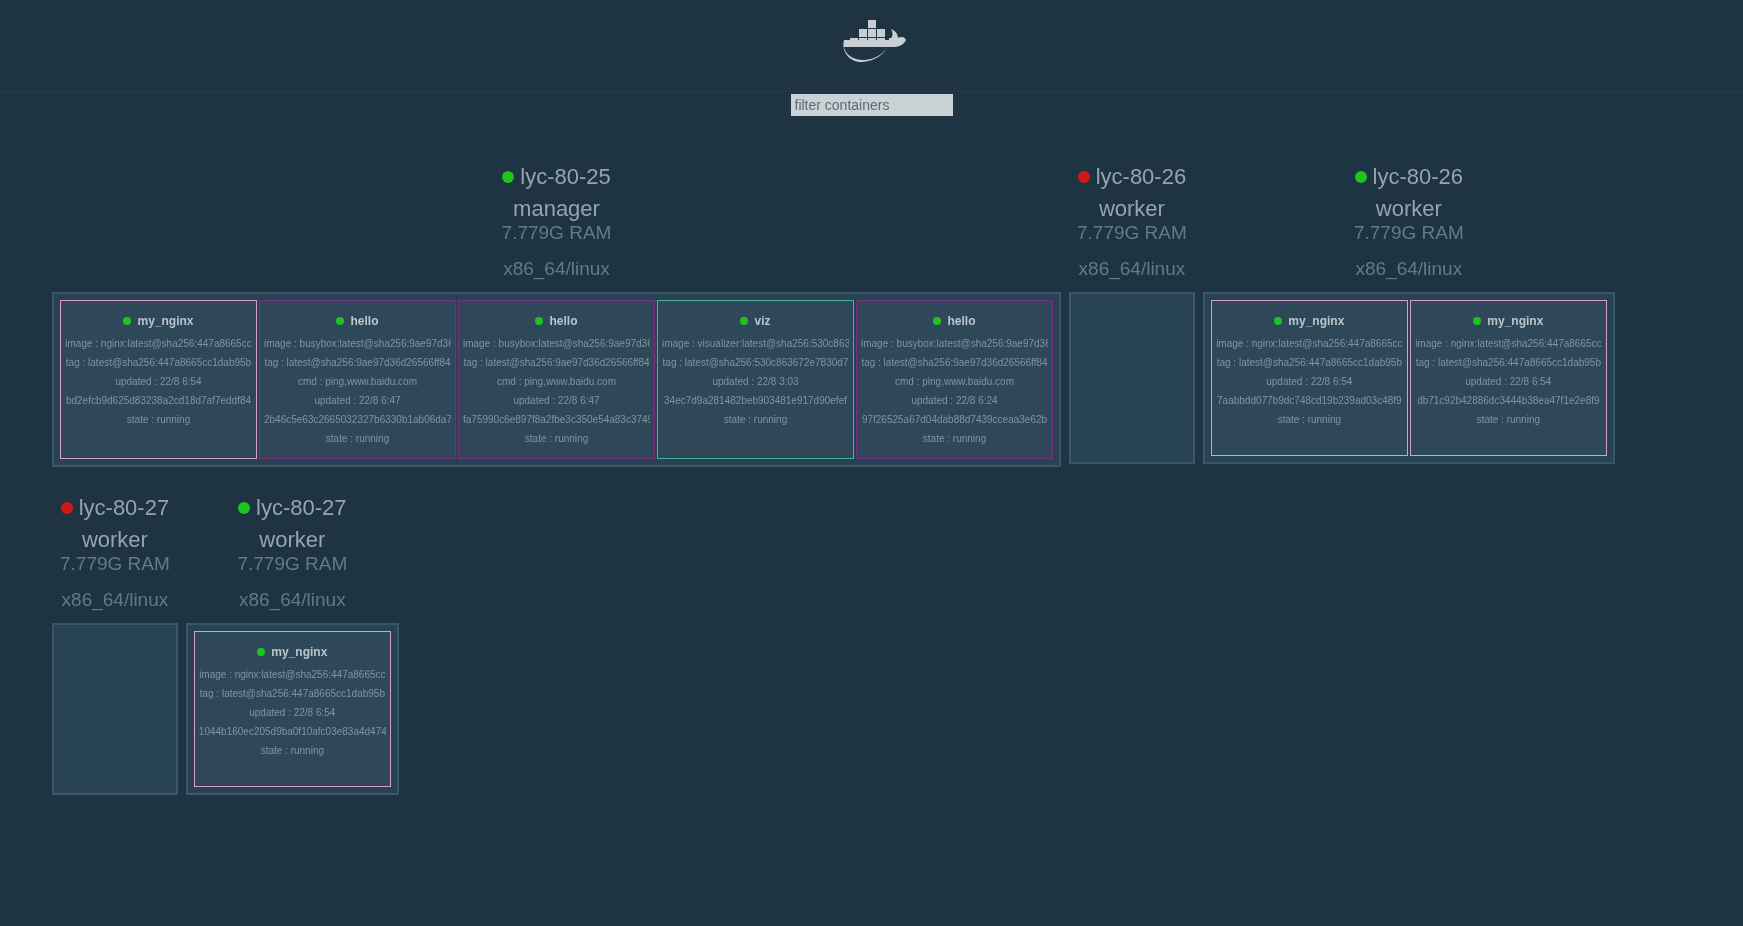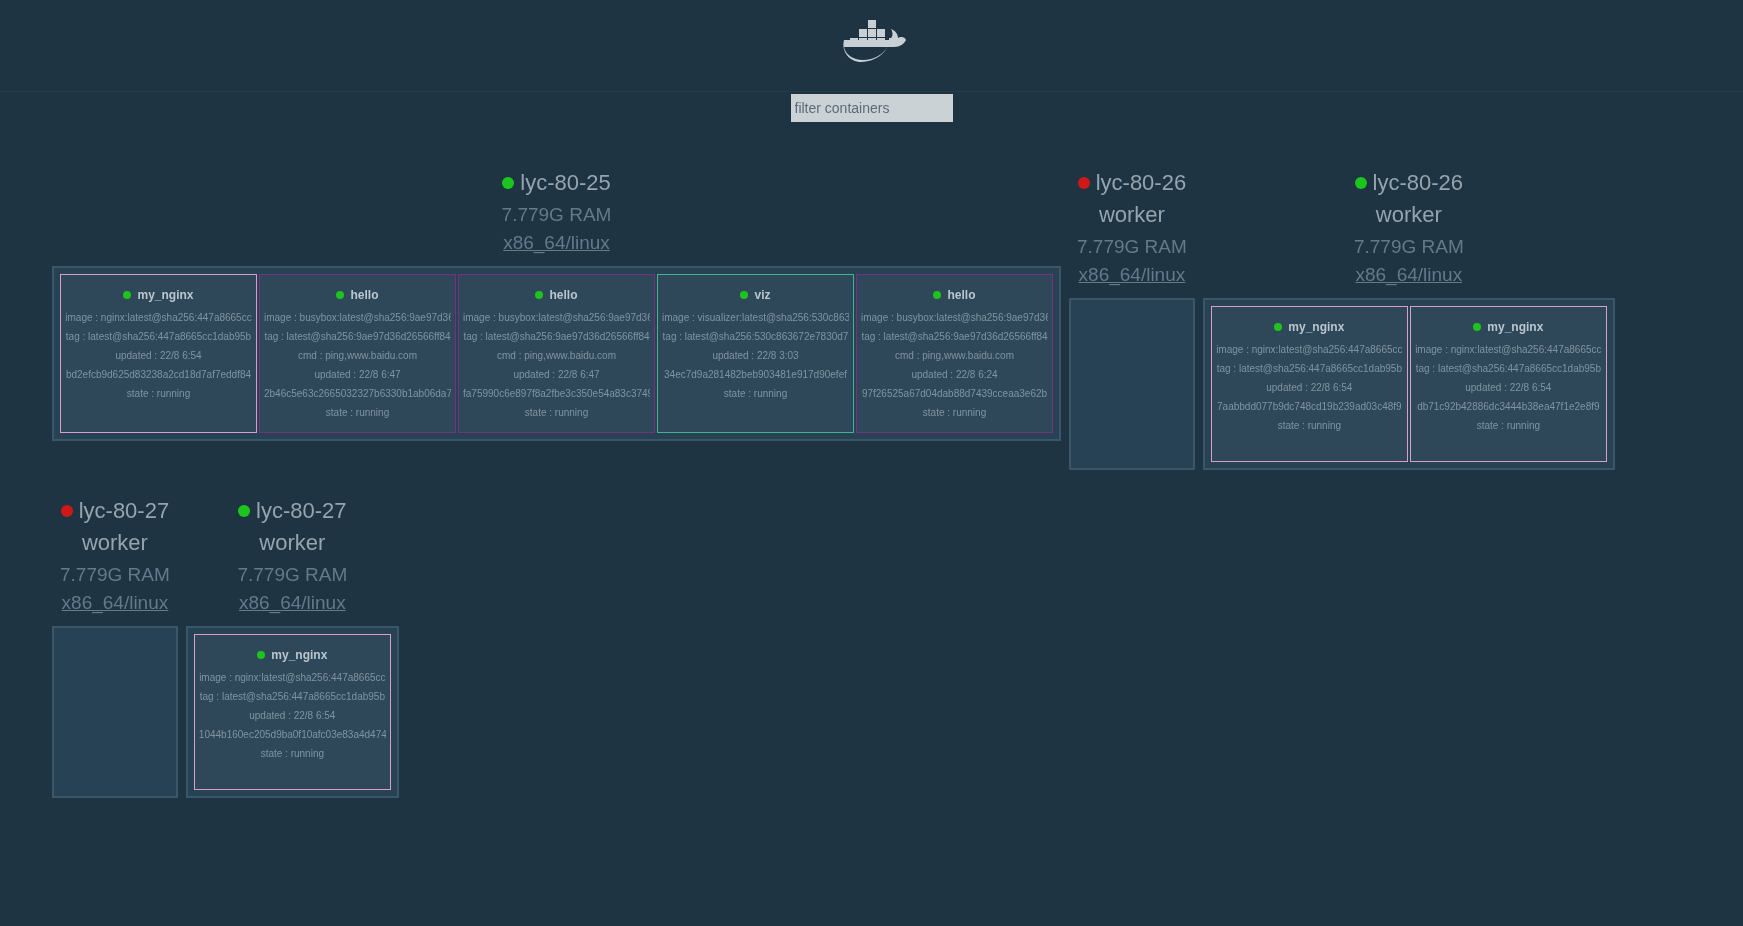--- a/index.html
+++ b/index.html
@@ -21,21 +21,21 @@
   .logo svg { display: block; }
   .filter-row {
     width: 100%;
     display: flex;
     justify-content: center;
     padding-top: 2px;
     padding-bottom: 28px;
   }
   .filter-input {
     width: 162px;
-    height: 28px;
+    height: 22px;
     background: #cbd2d6;
     border: none;
     outline: none;
     font-size: 14px;
     color: #4a5b67;
     padding: 0 4px;
   }
   .filter-input::placeholder { color: #5a6b77; }
   .nodes-canvas {
     padding: 0 32px 40px 52px;
@@ -65,24 +65,24 @@
   .status-green { background: #1ec41e; }
   .status-red { background: #d11818; }
   .node-role {
     font-size: 22px;
     margin-top: 6px;
     color: #94a5b0;
     font-weight: 400;
   }
   .node-ram, .node-arch {
     font-size: 19px;
-    margin-top: 8px;
+    margin-top: 0;
     color: #64798a;
   }
-  .node-arch { margin-top: 6px; text-decoration: underline; }
+  .node-arch { margin-top: 14px; }
   .containers-box {
     border: 2px solid #3a5668;
     background: #274254;
     padding: 6px;
     display: flex;
     flex-wrap: nowrap;
     gap: 0;
     min-height: 60px;
   }
   .container-card {
@@ -152,21 +152,21 @@
 <div class="filter-row">
   <input class="filter-input" type="text" placeholder="filter containers" style="">
 </div>
 
 <div class="nodes-canvas">
   <div class="nodes-row" id="nodes-row">
       <div class="node-block">
         <div class="node-header"><div class="node-title-line">
             <span class="status-dot status-green"></span>
             <span>lyc-80-25</span>
-          </div><div class="node-ram">7.779G RAM</div><div class="node-arch">x86_64/linux</div></div>
+          </div><div class="node-role">manager</div><div class="node-ram">7.779G RAM</div><div class="node-arch">x86_64/linux</div></div>
         <div class="containers-box">
           <div class="container-card c-pink"><div class="card-title">
               <span class="dot-sm"></span>
               <span>my_nginx</span>
             </div><div class="card-line">image : nginx:latest@sha256:447a8665cc</div><div class="card-line">tag : latest@sha256:447a8665cc1dab95b</div><div class="card-line">updated : 22/8 6:54</div><div class="card-line">bd2efcb9d625d83238a2cd18d7af7eddf84</div><div class="card-line">state : running</div></div>
           <div class="container-card c-purple"><div class="card-title">
               <span class="dot-sm"></span>
               <span>hello</span>
             </div><div class="card-line">image : busybox:latest@sha256:9ae97d36</div><div class="card-line">tag : latest@sha256:9ae97d36d26566ff84</div><div class="card-line">cmd : ping,www.baidu.com</div><div class="card-line">updated : 22/8 6:47</div><div class="card-line">2b46c5e63c2665032327b6330b1ab06da7</div><div class="card-line">state : running</div></div>
           <div class="container-card c-purple"><div class="card-title">

